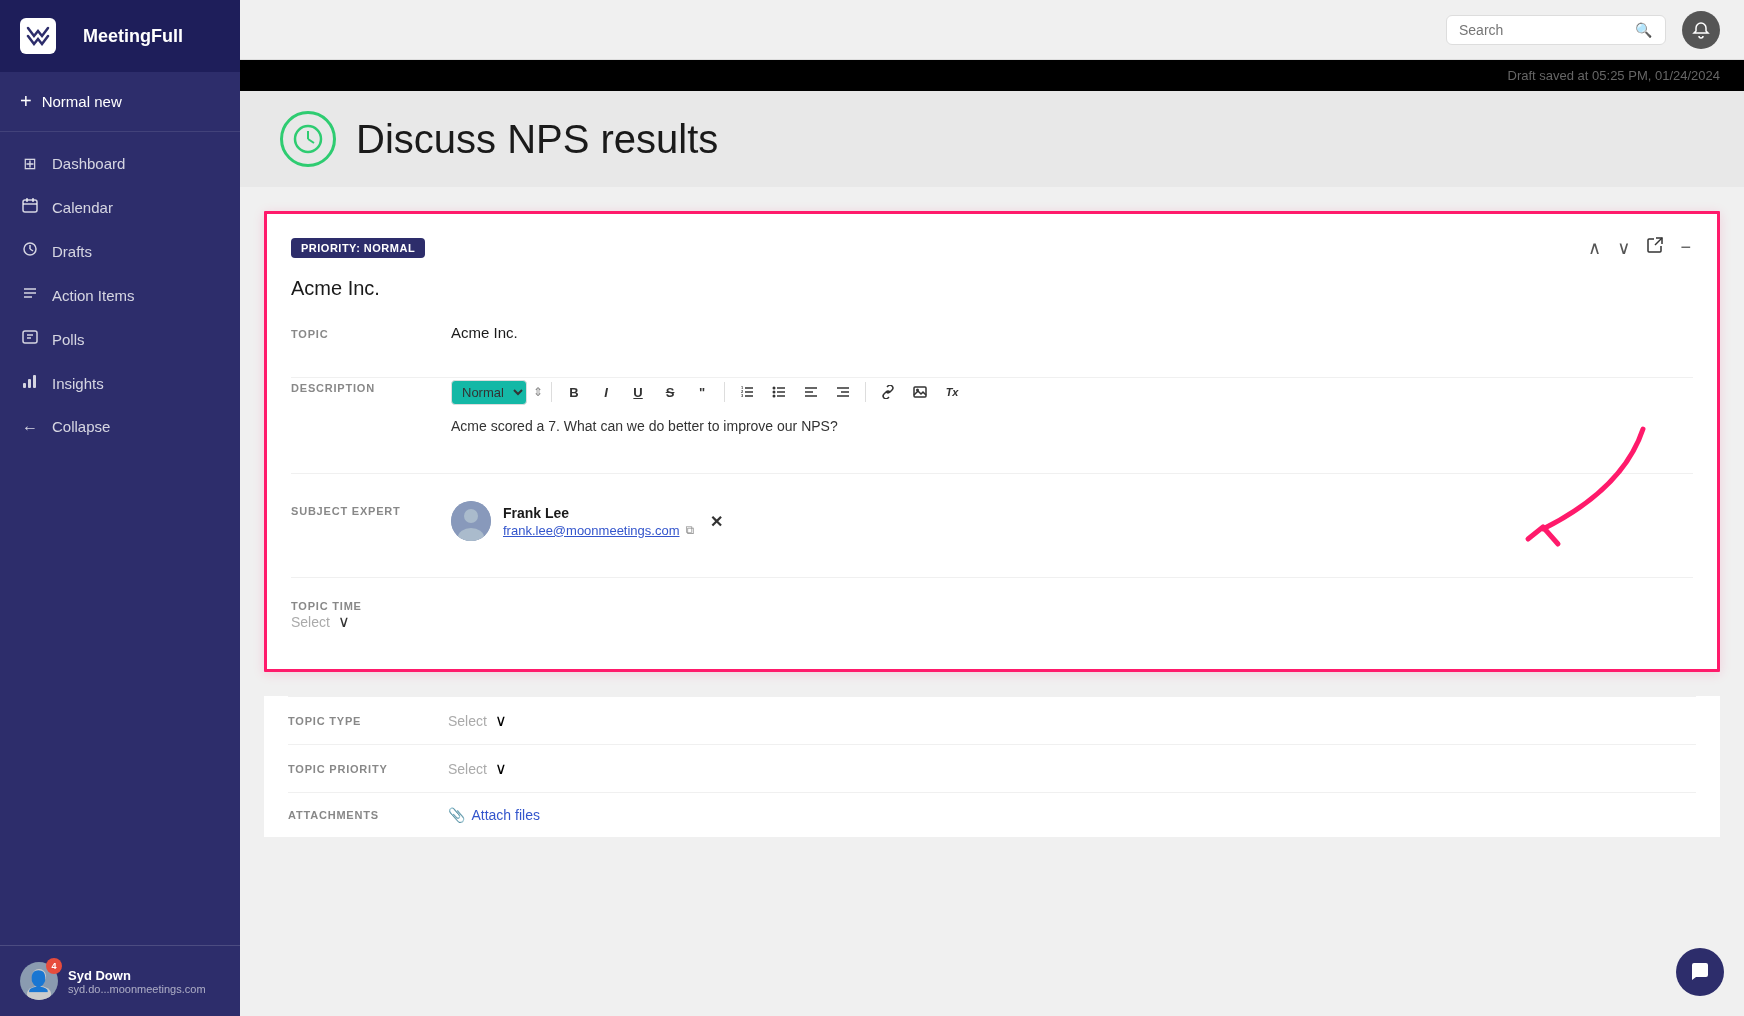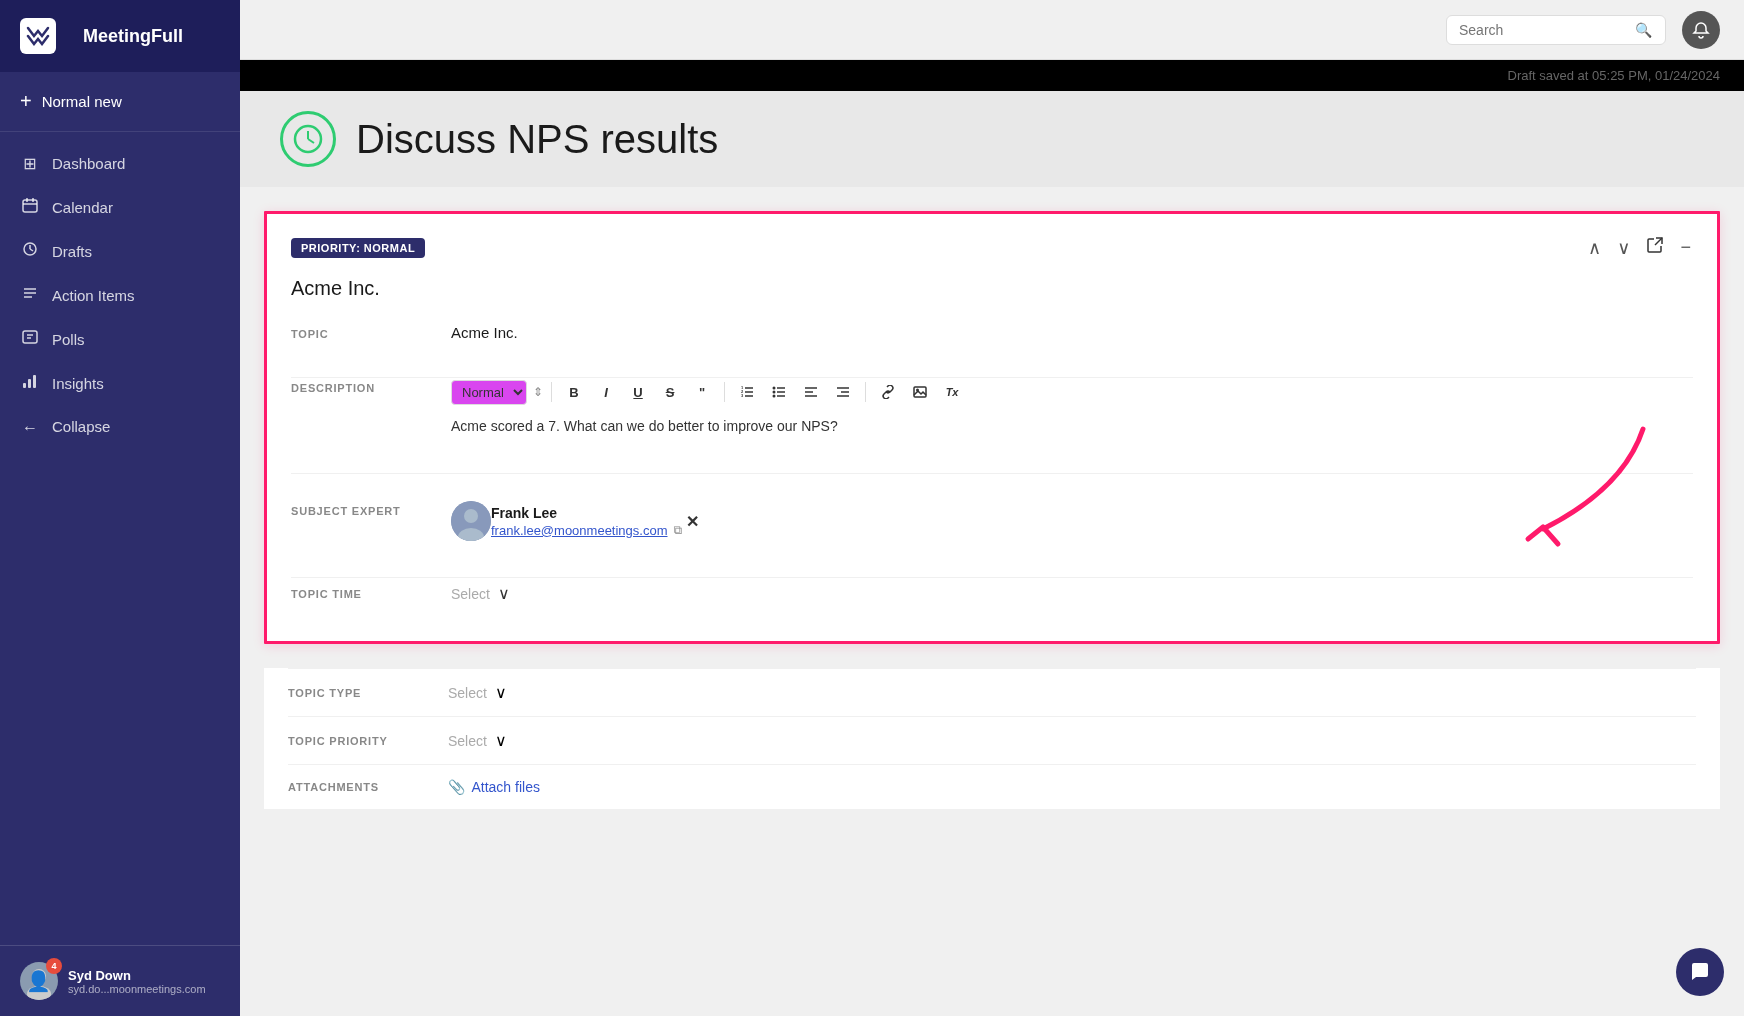--- a/index.html
+++ b/index.html
@@ -216,36 +216,36 @@
     }
 
     
     .desc-toolbar {
       display: flex; align-items: center; gap: 4px;
       margin-bottom: 10px;
     }
     .desc-toolbar select {
       border: 1px solid #ddd; border-radius: 4px;
       padding: 3px 6px; font-size: 13px; color: #333;
-      background: #d946ef; cursor: pointer;
+      background: #14b8a6; cursor: pointer;
     }
     .toolbar-btn {
       width: 28px; height: 28px;
       display: flex; align-items: center; justify-content: center;
       border: none; background: none; cursor: pointer;
       border-radius: 4px; font-size: 13px; color: #333;
       font-weight: bold;
     }
     .toolbar-sep { width: 1px; height: 20px; background: #ddd; margin: 0 4px; }
 
     .desc-text { font-size: 14px; color: #333; line-height: 1.5; }
 
     
     .expert-wrap {
-      display: flex; align-items: center; gap: 0;
+      display: flex; align-items: center; gap: 12px;
     }
     .expert-avatar {
       width: 40px; height: 40px; border-radius: 50%;
       background: #667; overflow: hidden; display: flex;
       align-items: center; justify-content: center;
       font-size: 20px; flex-shrink: 0;
     }
     .expert-info { display: flex; flex-direction: column; gap: 2px; }
     .expert-name { font-size: 14px; font-weight: 600; color: #1a1a1a; }
     .expert-email { font-size: 13px; color: #3355cc; text-decoration: underline; }
@@ -539,21 +539,21 @@
             <button class="remove-btn">✕</button>
           </div>
         </div>
 
         <svg class="arrow-annotation" width="220" height="180" viewBox="0 0 220 180" style="position:absolute; right:10px; bottom:-30px; pointer-events:none;">
           <path d="M 180 20 Q 160 80 80 120" stroke="#ff1a6b" stroke-width="5" fill="none" stroke-linecap="round"></path>
           <path d="M 65 130 L 80 118 L 95 135" stroke="#ff1a6b" stroke-width="5" fill="none" stroke-linecap="round" stroke-linejoin="round"></path>
         </svg>
       </div>
 
-      <div class="form-row" style="border-top: 1px solid #f0f0f0; padding-top: 6px; margin-bottom: 0;">
+      <div class="form-row" style="border-top: 1px solid #f0f0f0; padding-top: 18px; margin-bottom: 0; flex-direction: column;">
         <div class="form-label">TOPIC TIME</div>
         <div class="form-value">
           <div class="select-wrap">
             <span class="select-label">Select</span>
             <span class="chevron-down">∨</span>
           </div>
         </div>
       </div>
     </div>
 

